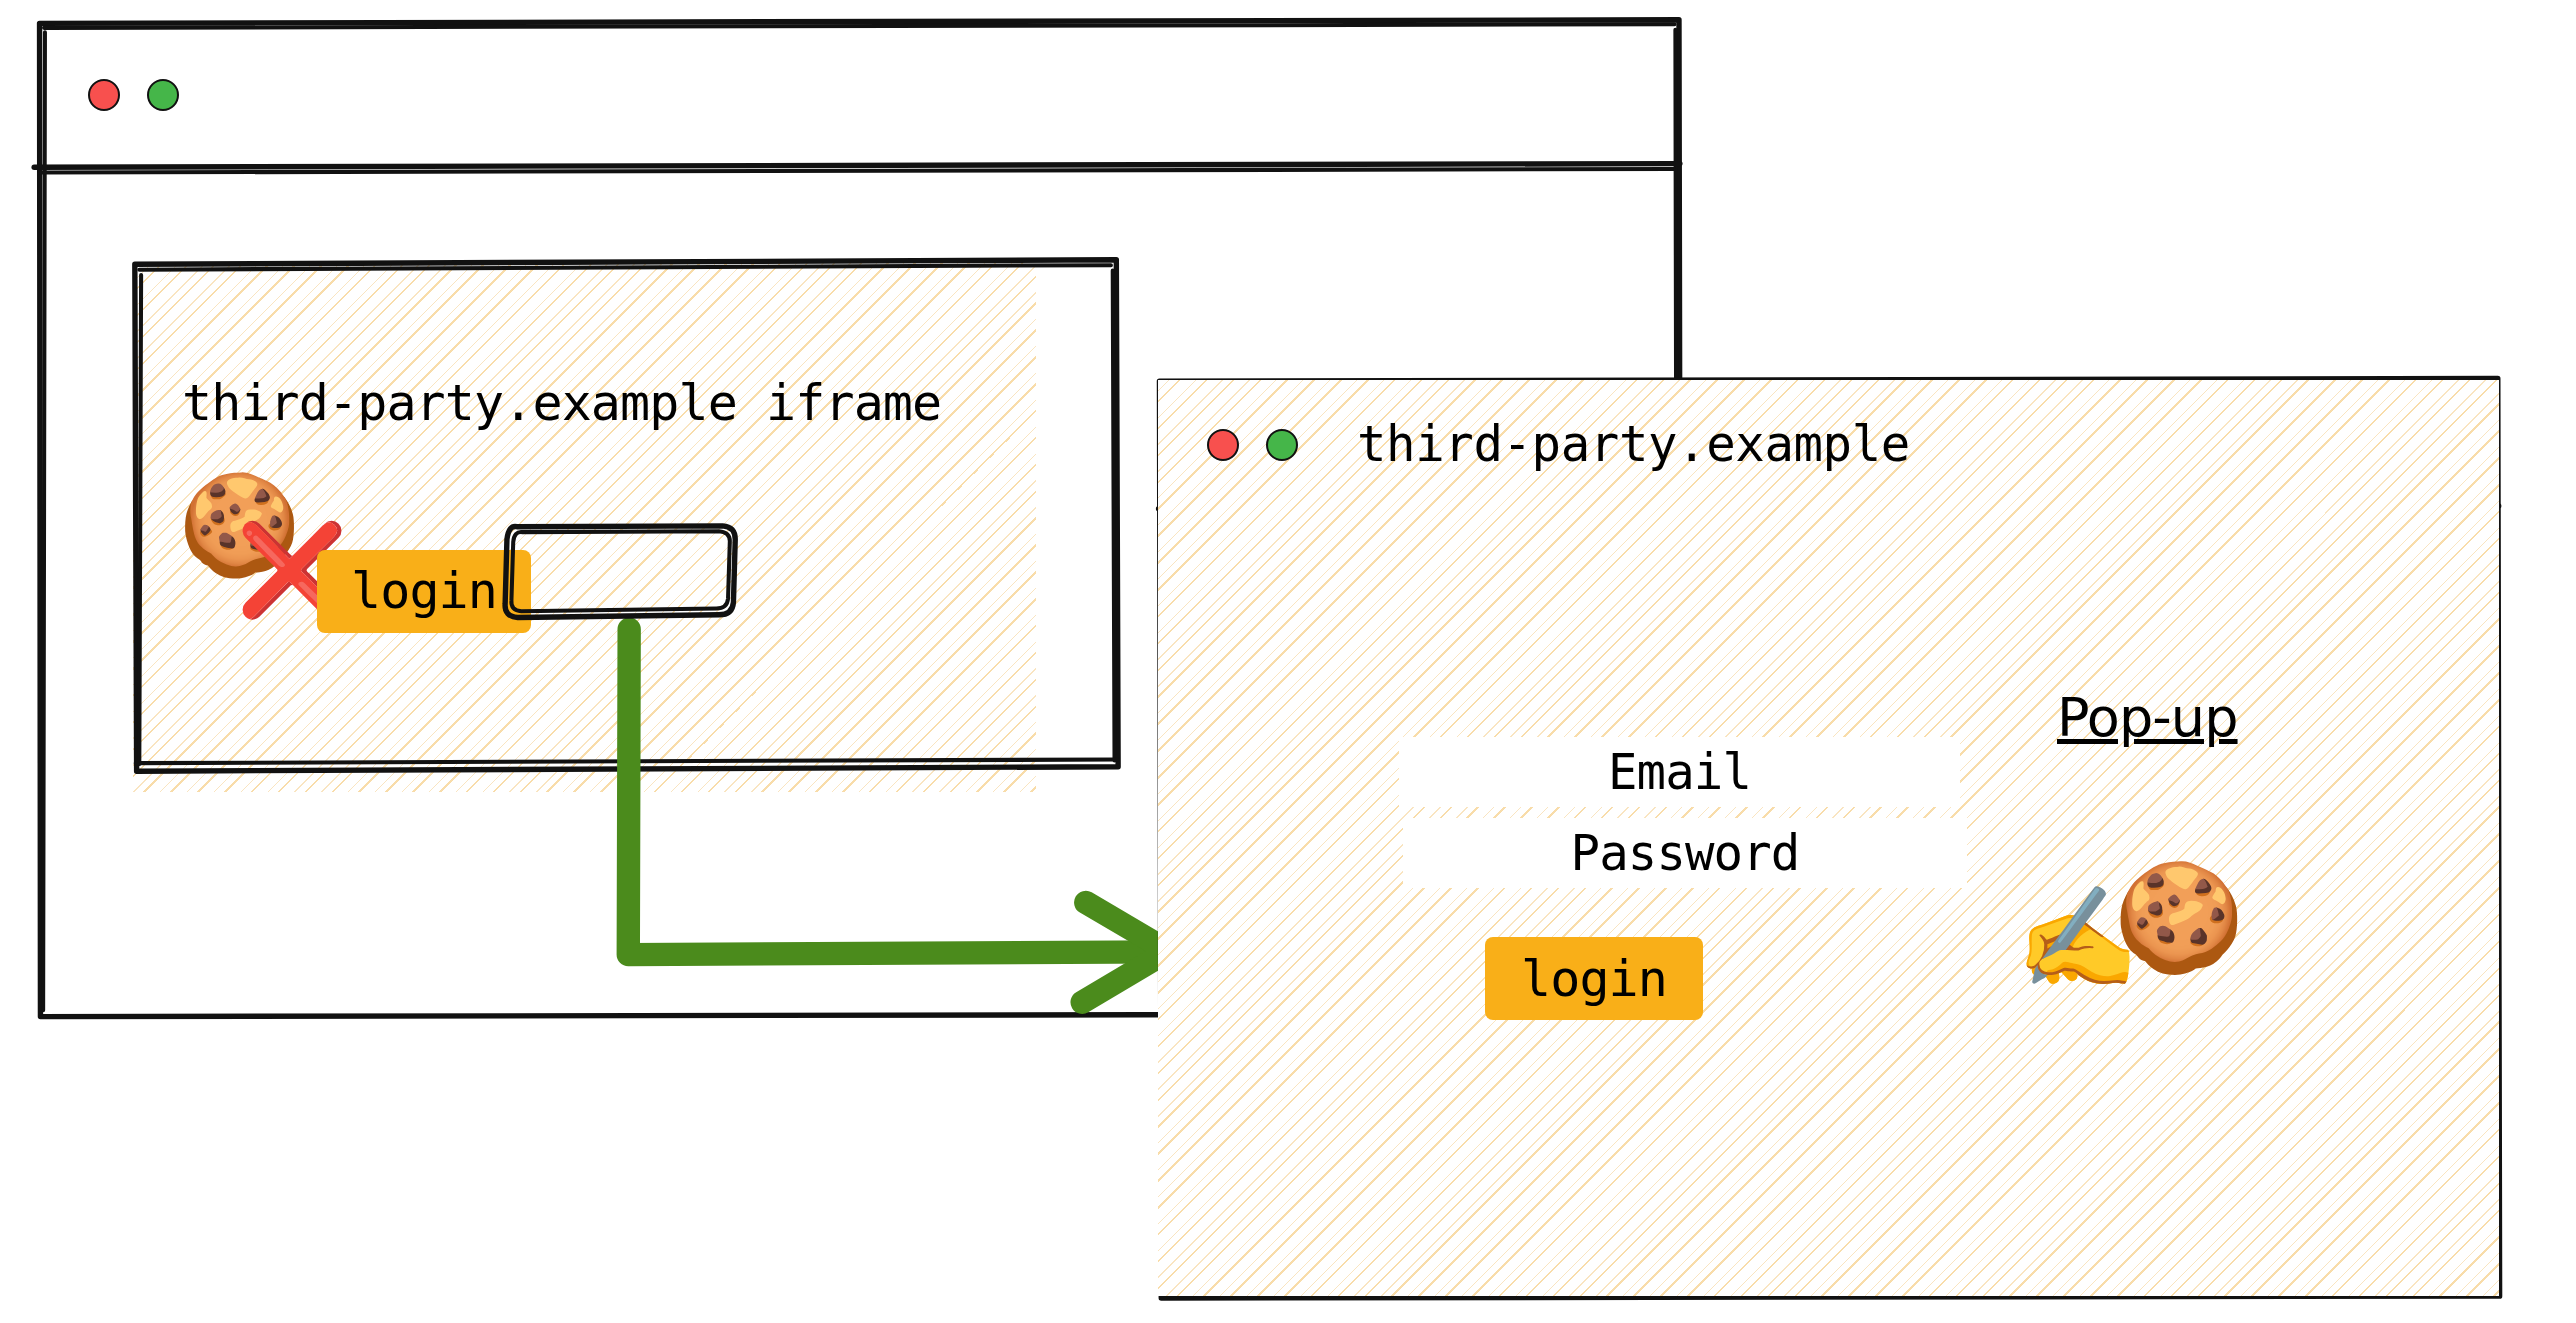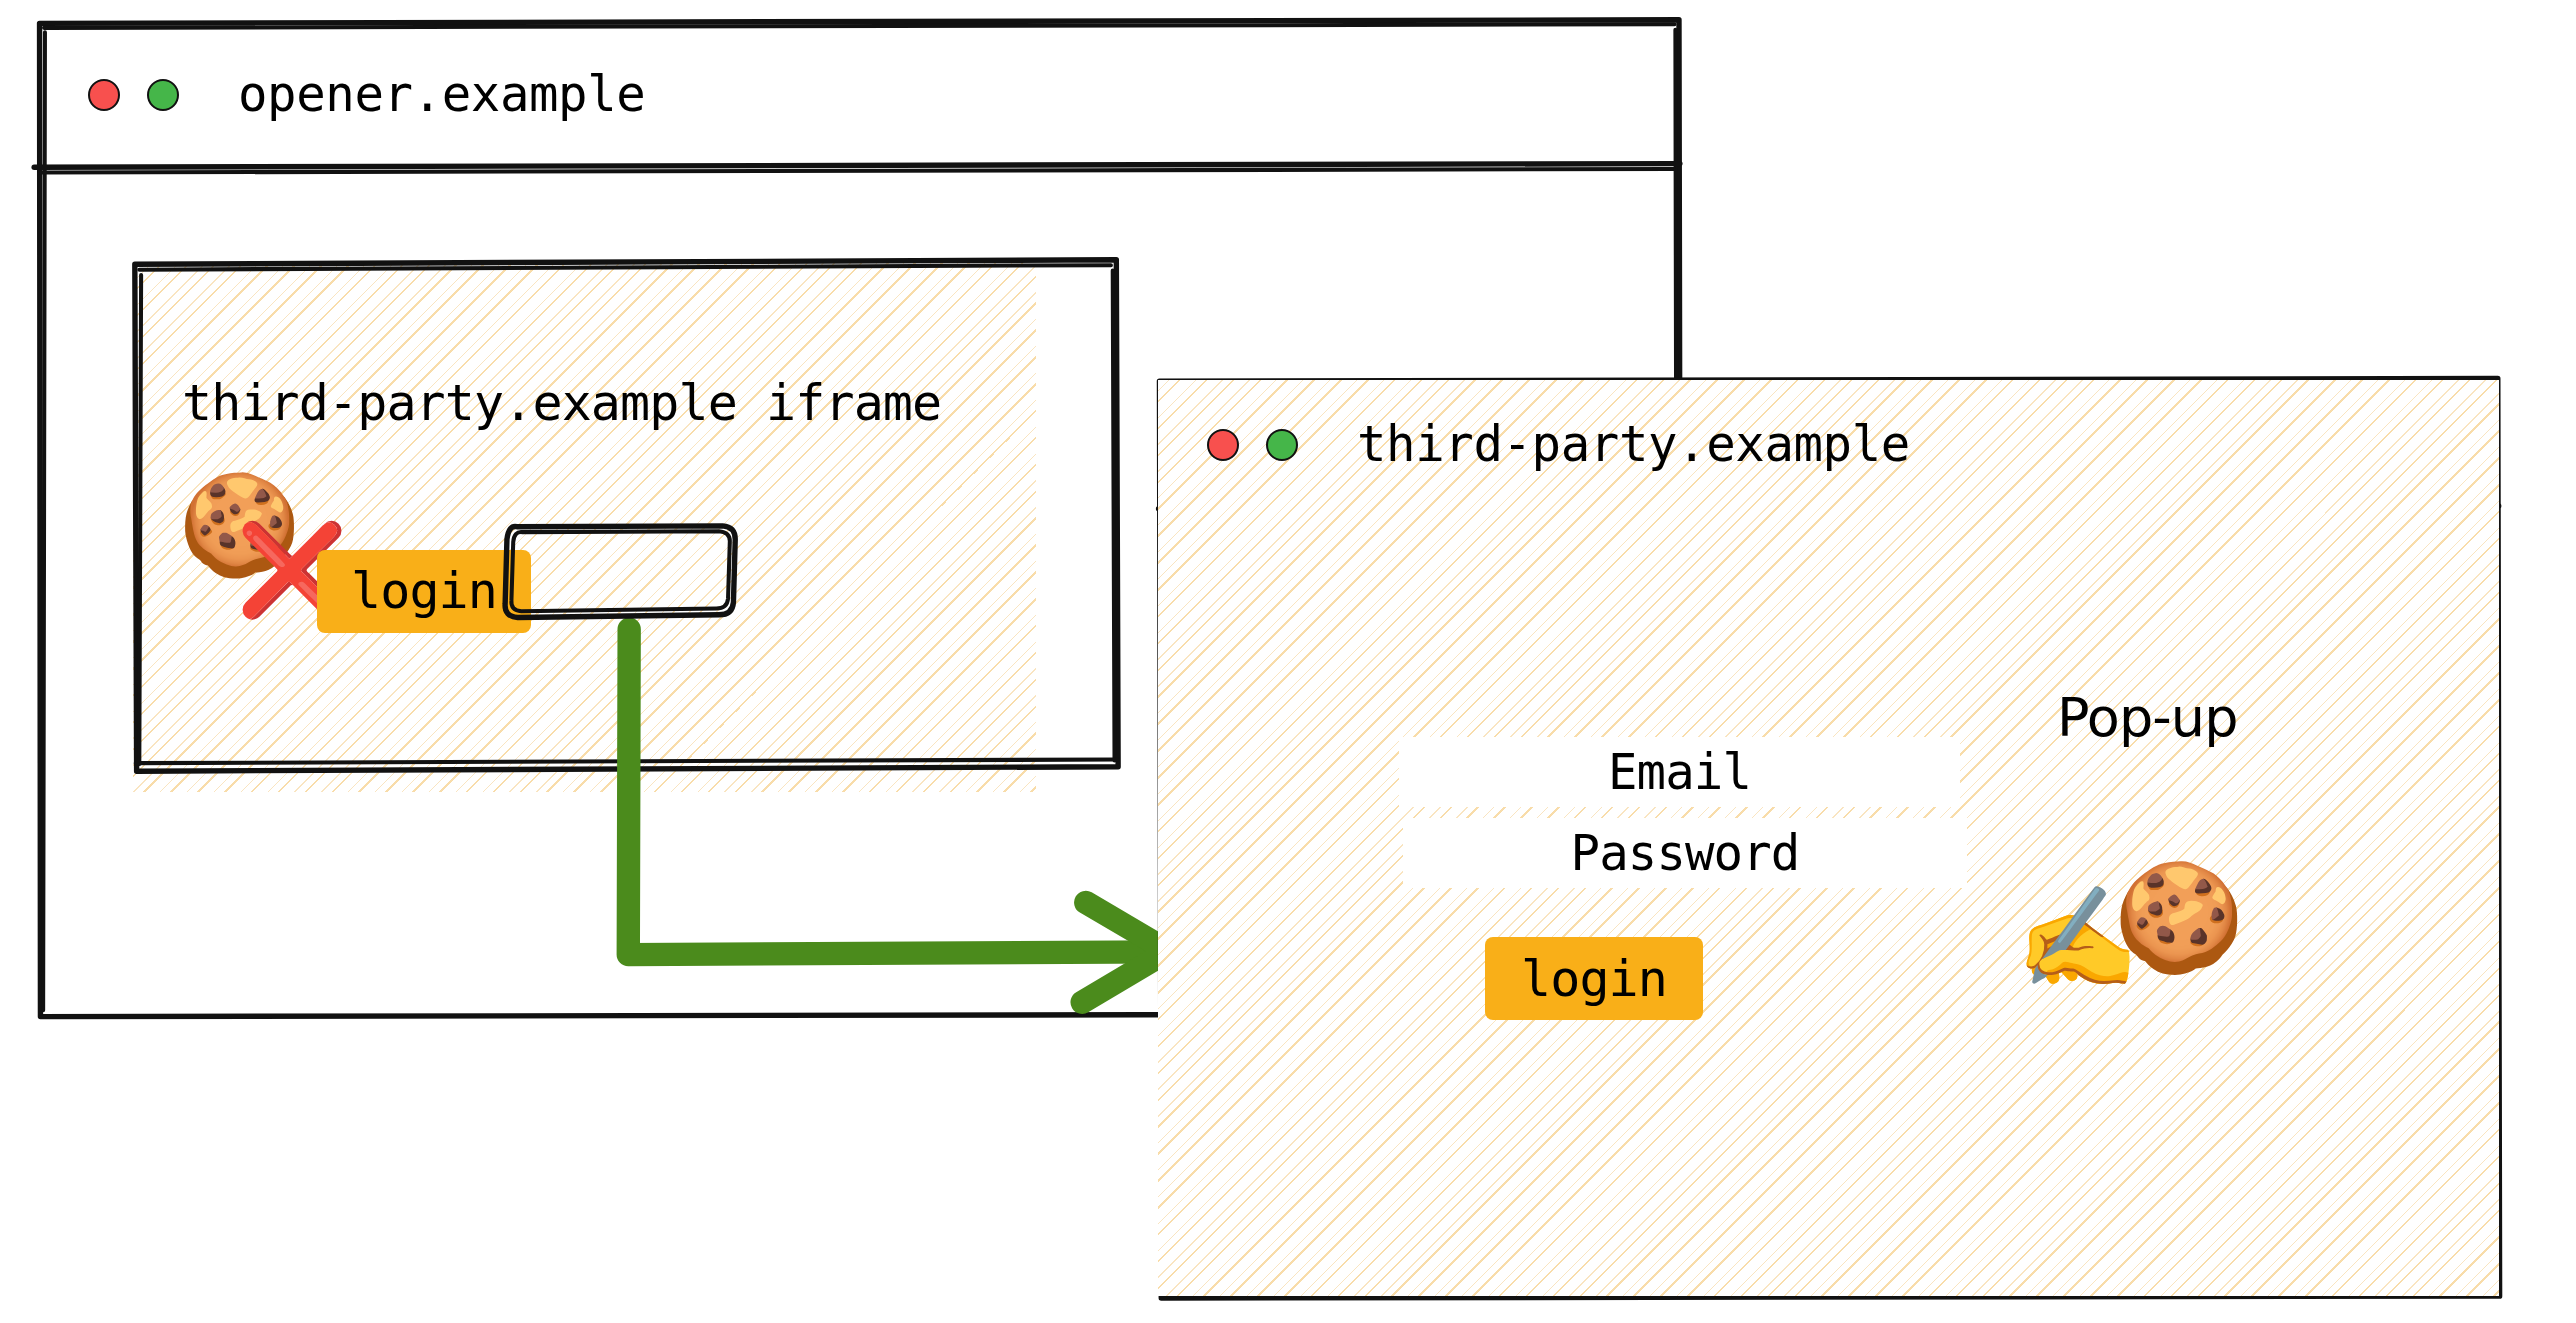--- a/index.html
+++ b/index.html
@@ -122,35 +122,35 @@
     user-select: none;
   }
 
   
   .caption {
     position: absolute;
     color: #000000;
     font-family: "DejaVu Sans", "Liberation Sans", sans-serif;
     white-space: nowrap;
     letter-spacing: -0.9px;
+    text-decoration: underline;
   }
 </style>
 </head>
 <body>
 
 <div id="stage">
 
   <div class="window win-plain" id="opener-window" style="left:39px; top:22.5px; width:1642px; height:993px;">
 
     <div class="titlebar" style="height:144px; padding-left:49px;">
       <div class="dots">
         <span class="dot" style="width:32px;height:32px;background:#F8504E;border:2.7px solid #111;"></span>
         <span class="dot" style="width:32px;height:32px;background:#45B649;border:2.7px solid #111;margin-left:27px;"></span>
       </div>
-      <span class="win-title" style="font-size:49px; margin-left:59px;">opener.example</span>
     </div>
 
     <div class="window hatch" id="iframe-panel" style="left:94px; top:239px; width:903px; height:530px;">
 
       <span class="panel-title" style="left:49px; top:72px; font-size:50px;margin-top:40px;">third-party.example iframe</span>
 
       <span class="emoji" style="left:45px; top:213px; font-size:99px;">🍪</span>
       <span class="emoji" style="left:103px; top:263px; font-size:90px; color:#CE3535;">❌</span>
 
       <div class="login-btn" style="left:184px; top:288px; width:214px; height:83px; font-size:50px;">login</div>

